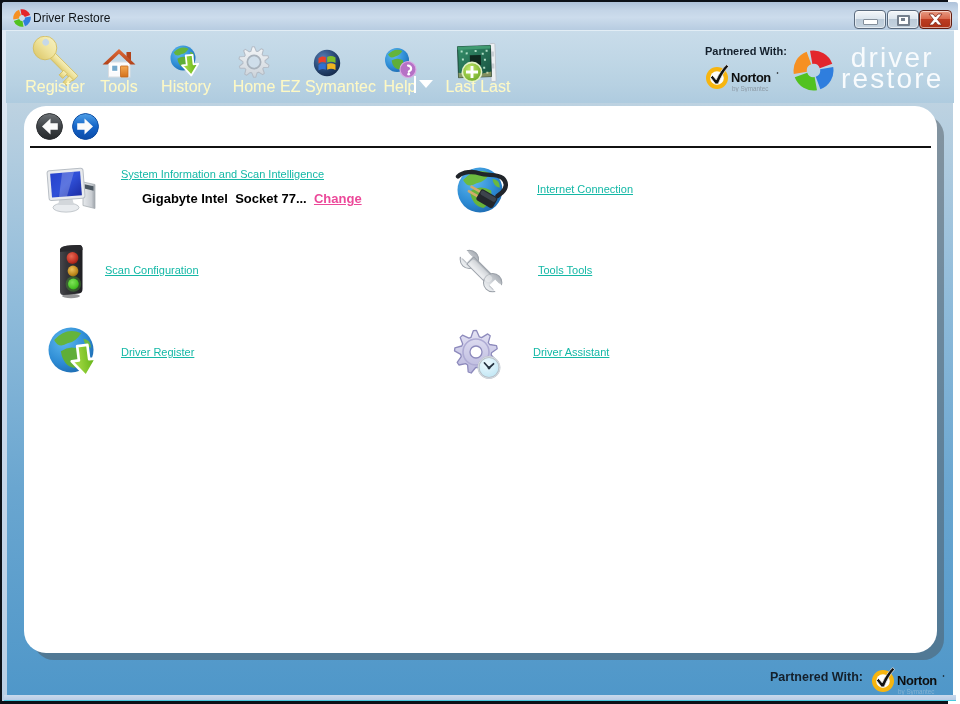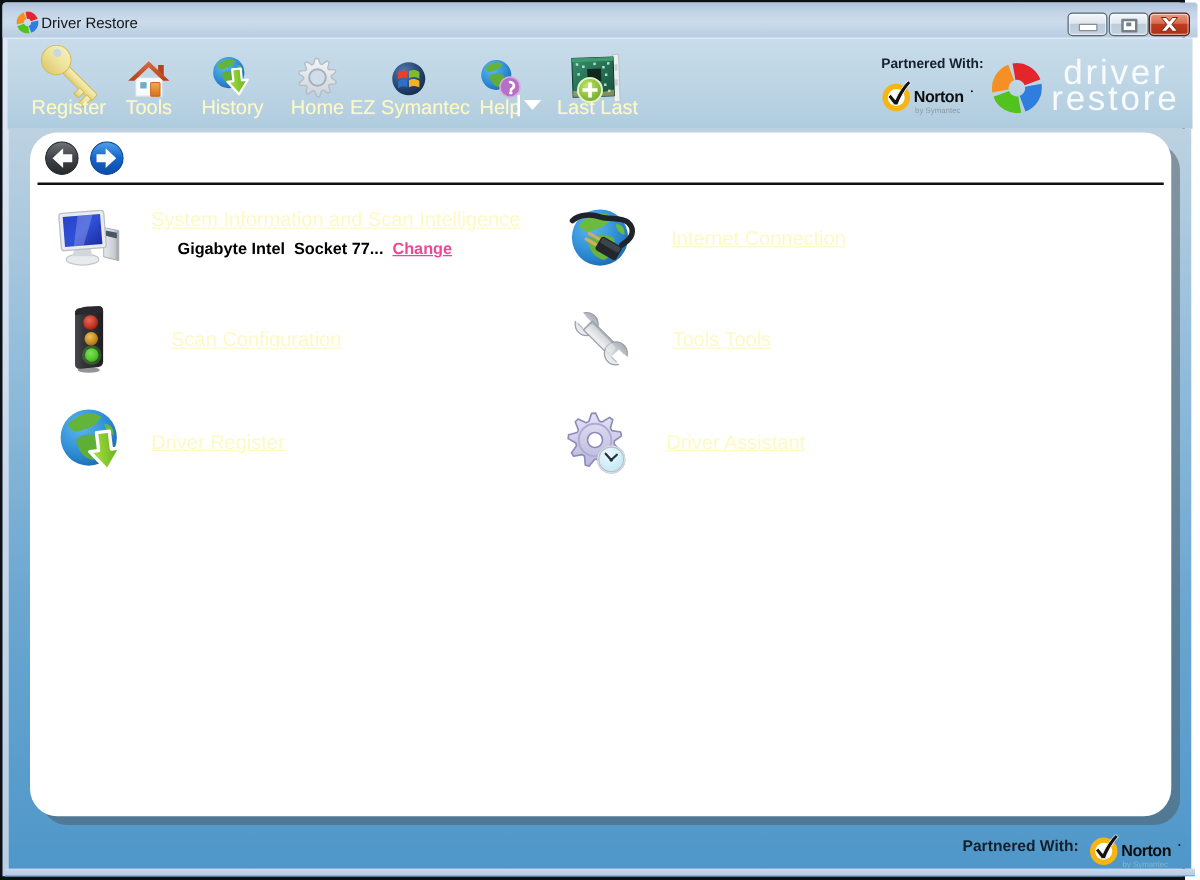--- a/index.html
+++ b/index.html
@@ -20,21 +20,21 @@
 #btnmin .bar{position:absolute;left:8px;top:8px;width:13px;height:4px;background:#fff;border:1px solid #848f9b;border-radius:1px;}
 #btnmax .sq{position:absolute;left:9px;top:4px;width:9px;height:7px;background:#fff;border:2px solid #75808d;border-radius:1px;}
 #btnmax .sq:after{content:"";position:absolute;left:2px;top:1px;width:4px;height:3px;background:#75808d;}
 #btnclose svg{position:absolute;left:7px;top:2px;}
 
 .tlabel{position:absolute;top:78px;font-size:16px;color:#fef9c3;text-align:left;transform:translateX(-50%);white-space:nowrap;text-shadow:0 0 1px rgba(255,255,255,0.3);}
 
 #panel{position:absolute;left:24px;top:106px;width:913px;height:547px;background:#fff;border-radius:22px;box-shadow:8px 8px 0 -1px rgba(78,88,96,0.50);}
 .navbtn{position:absolute;top:113px;width:27px;height:27px;border-radius:50%;}
 #hr{position:absolute;left:30px;top:146px;width:901px;height:2px;background:#111;}
-a.biglink{font-size:16px;color:#fef9c3;text-decoration:underline;}
+a.biglink{font-size:11px;color:#14b8a6;text-decoration:underline;}
 .sub{font-size:13px;font-weight:bold;color:#000;}
 a.sublink{font-size:13px;font-weight:bold;color:#ec4899;text-decoration:underline;}
 
 #pw-footer{position:absolute;left:770px;top:670px;font-size:12.5px;font-weight:bold;color:#14202c;}
 #pw-header{position:absolute;left:705px;top:45px;font-size:11px;font-weight:bold;color:#14202c;}
 </style>
 </head>
 <body>
 <div id="win">
   <div id="frame"></div>
@@ -318,21 +318,21 @@
       </defs>
       <path d="M10,13 Q10,9 13.5,8.5 L29,7 Q32.5,7 32.5,11 L32.5,51 Q32.5,55 29,55.5 L13.5,57 Q10,57 10,53 Z" fill="url(#gtl)"></path>
       <path d="M10,13 Q10,9 13.5,8.5 L29,7 Q25,9 25,13 L25,53 Q25,56 29,55.5 L13.5,57 Q10,57 10,53 Z" fill="#2e2e32" opacity="0.5"></path>
       <path d="M10,11 Q14,7.5 20,7.2 L29,7 Q32.5,7 32.5,11 L32.5,12 L10,14 Z" fill="#29292d"></path>
       <ellipse cx="21" cy="58" rx="9" ry="2.2" fill="#2a2a2e" opacity="0.5"></ellipse>
       <circle cx="22.5" cy="20" r="5.9" fill="url(#gred)"></circle>
       <circle cx="23" cy="33" r="5.4" fill="url(#gamb)"></circle>
       <circle cx="23.4" cy="46" r="5.4" fill="url(#ggrn)"></circle>
       <circle cx="23.4" cy="46" r="7.8" fill="#55d42e" opacity="0.28"></circle>
     </svg>
-  <a class="biglink abs" style="left:137px;top:264px" href="#">Scan Configuration</a>
+  <a class="biglink abs" style="left:105px;top:264px" href="#">Scan Configuration</a>
 
   <svg class="abs" style="left:455px;top:243px" width="52" height="56" viewBox="0 0 52 56" id="icon-wrench">
       <defs>
         <linearGradient id="gwr" x1="0" y1="0" x2="1" y2="0">
           <stop offset="0" stop-color="#f0f2f4"></stop>
           <stop offset="0.5" stop-color="#cfd3d8"></stop>
           <stop offset="1" stop-color="#a9aeb5"></stop>
         </linearGradient>
       </defs>
       <g transform="rotate(-45 26 28)" stroke="#9aa0a8" stroke-width="1">

